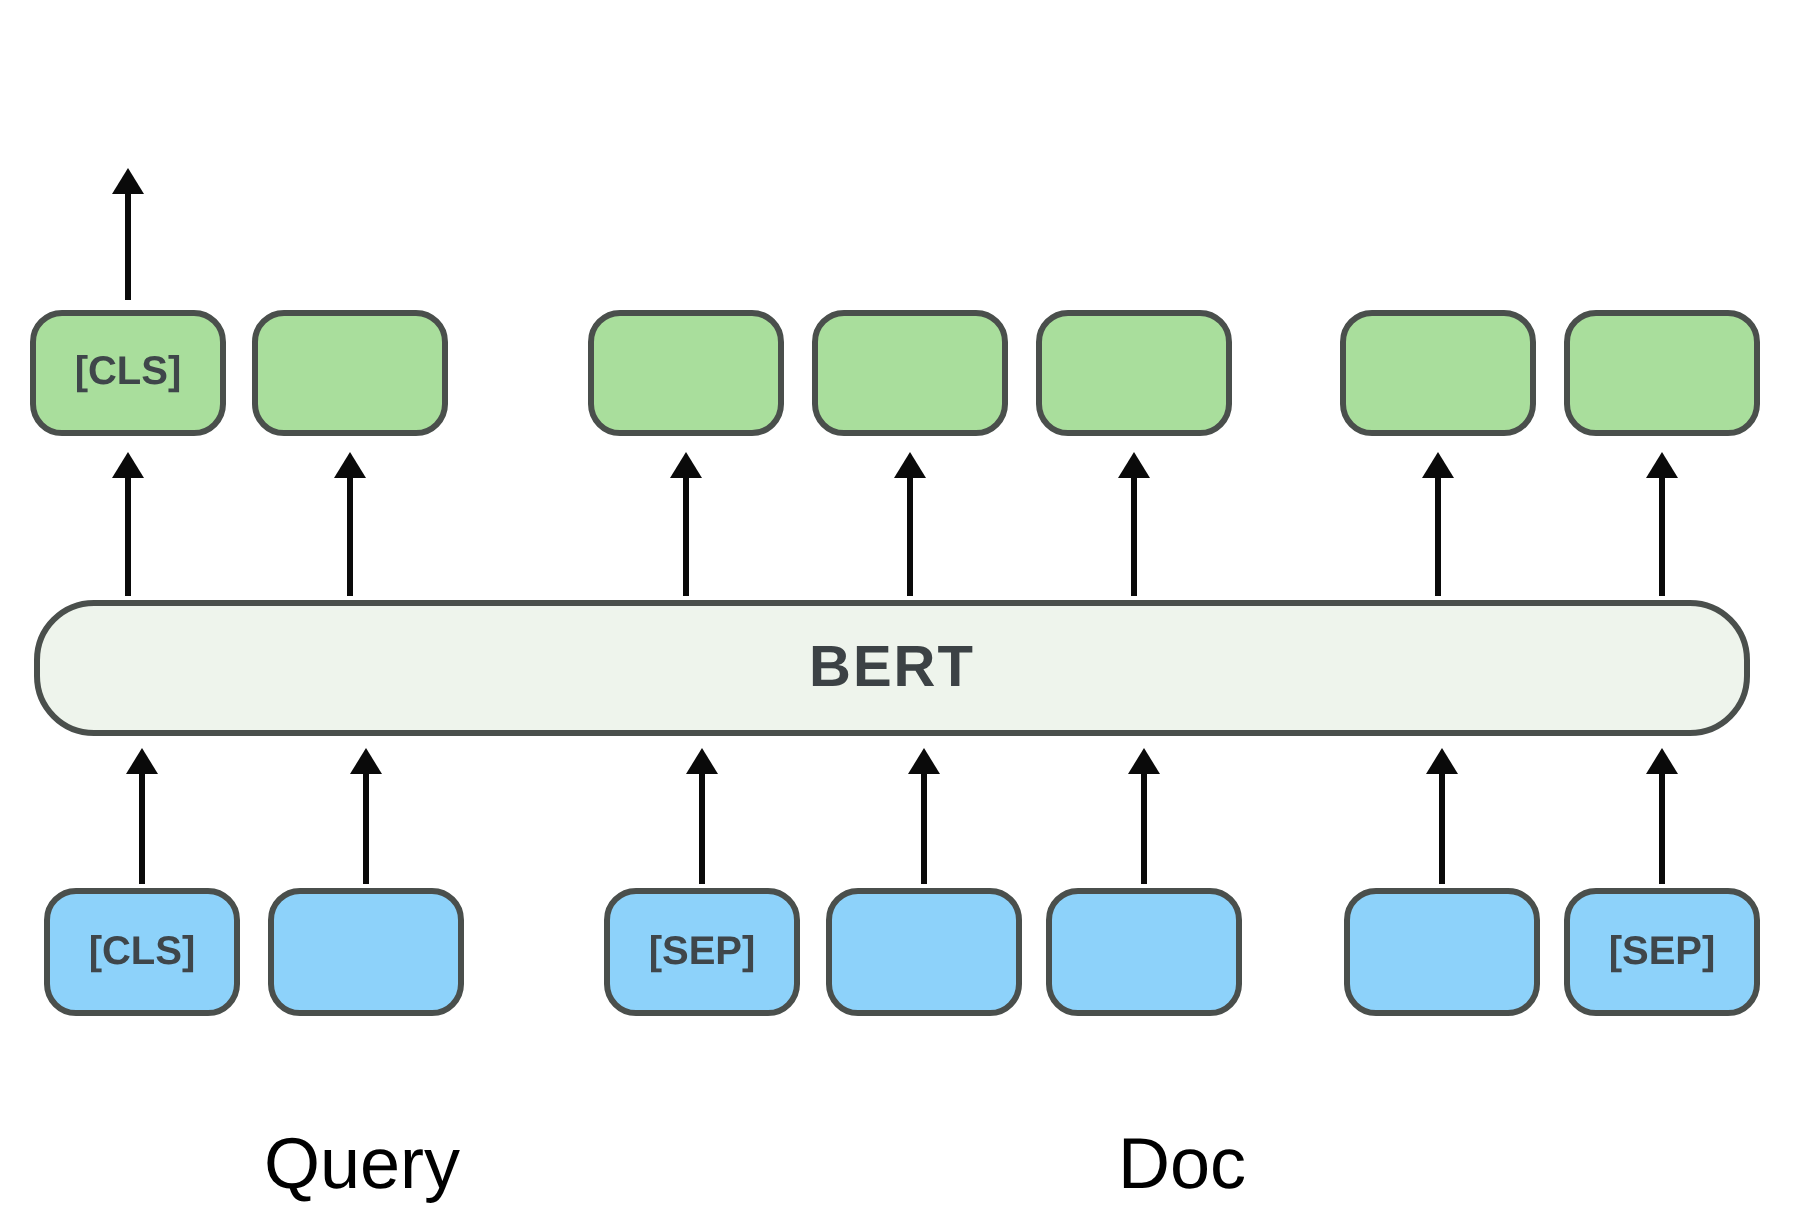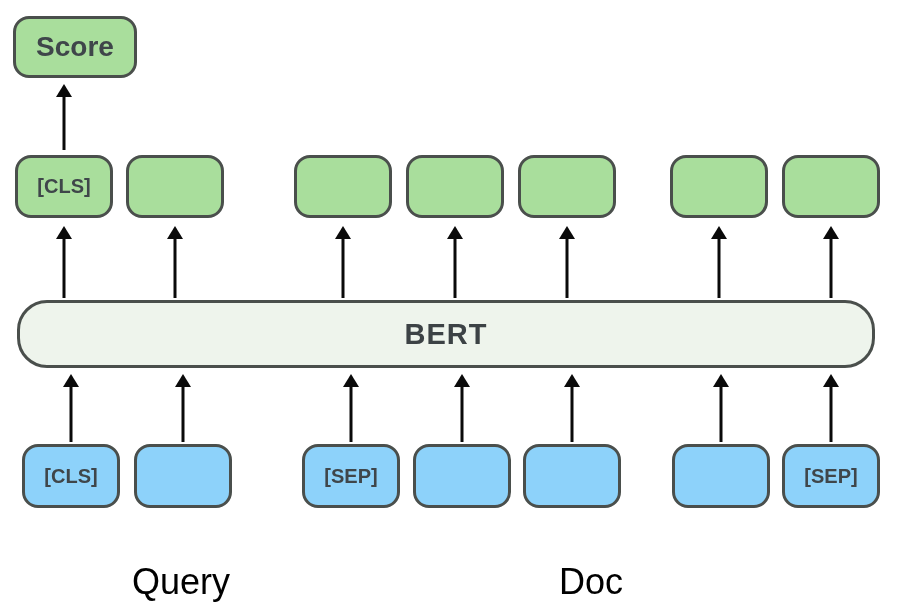--- a/index.html
+++ b/index.html
@@ -49,21 +49,20 @@
   .grouplabel {
     position: absolute; top: 561px; width: 160px;
     text-align: center; font-size: 36px; color: #000000;
   }
 </style>
 </head>
 <body>
 
 <div class="canvas">
 
-  <div class="box green score-box">Score</div>
 
   <div class="arrow" style="left:56px; top:84px; height:66px;">
     <span class="head"></span>
     <span class="shaft"></span>
   </div>
 
   <div class="box green token" style="left:15px;">[CLS]</div>
   <div class="box green token" style="left:126px;"></div>
   <div class="box green token" style="left:294px;"></div>
   <div class="box green token" style="left:406px;"></div>

